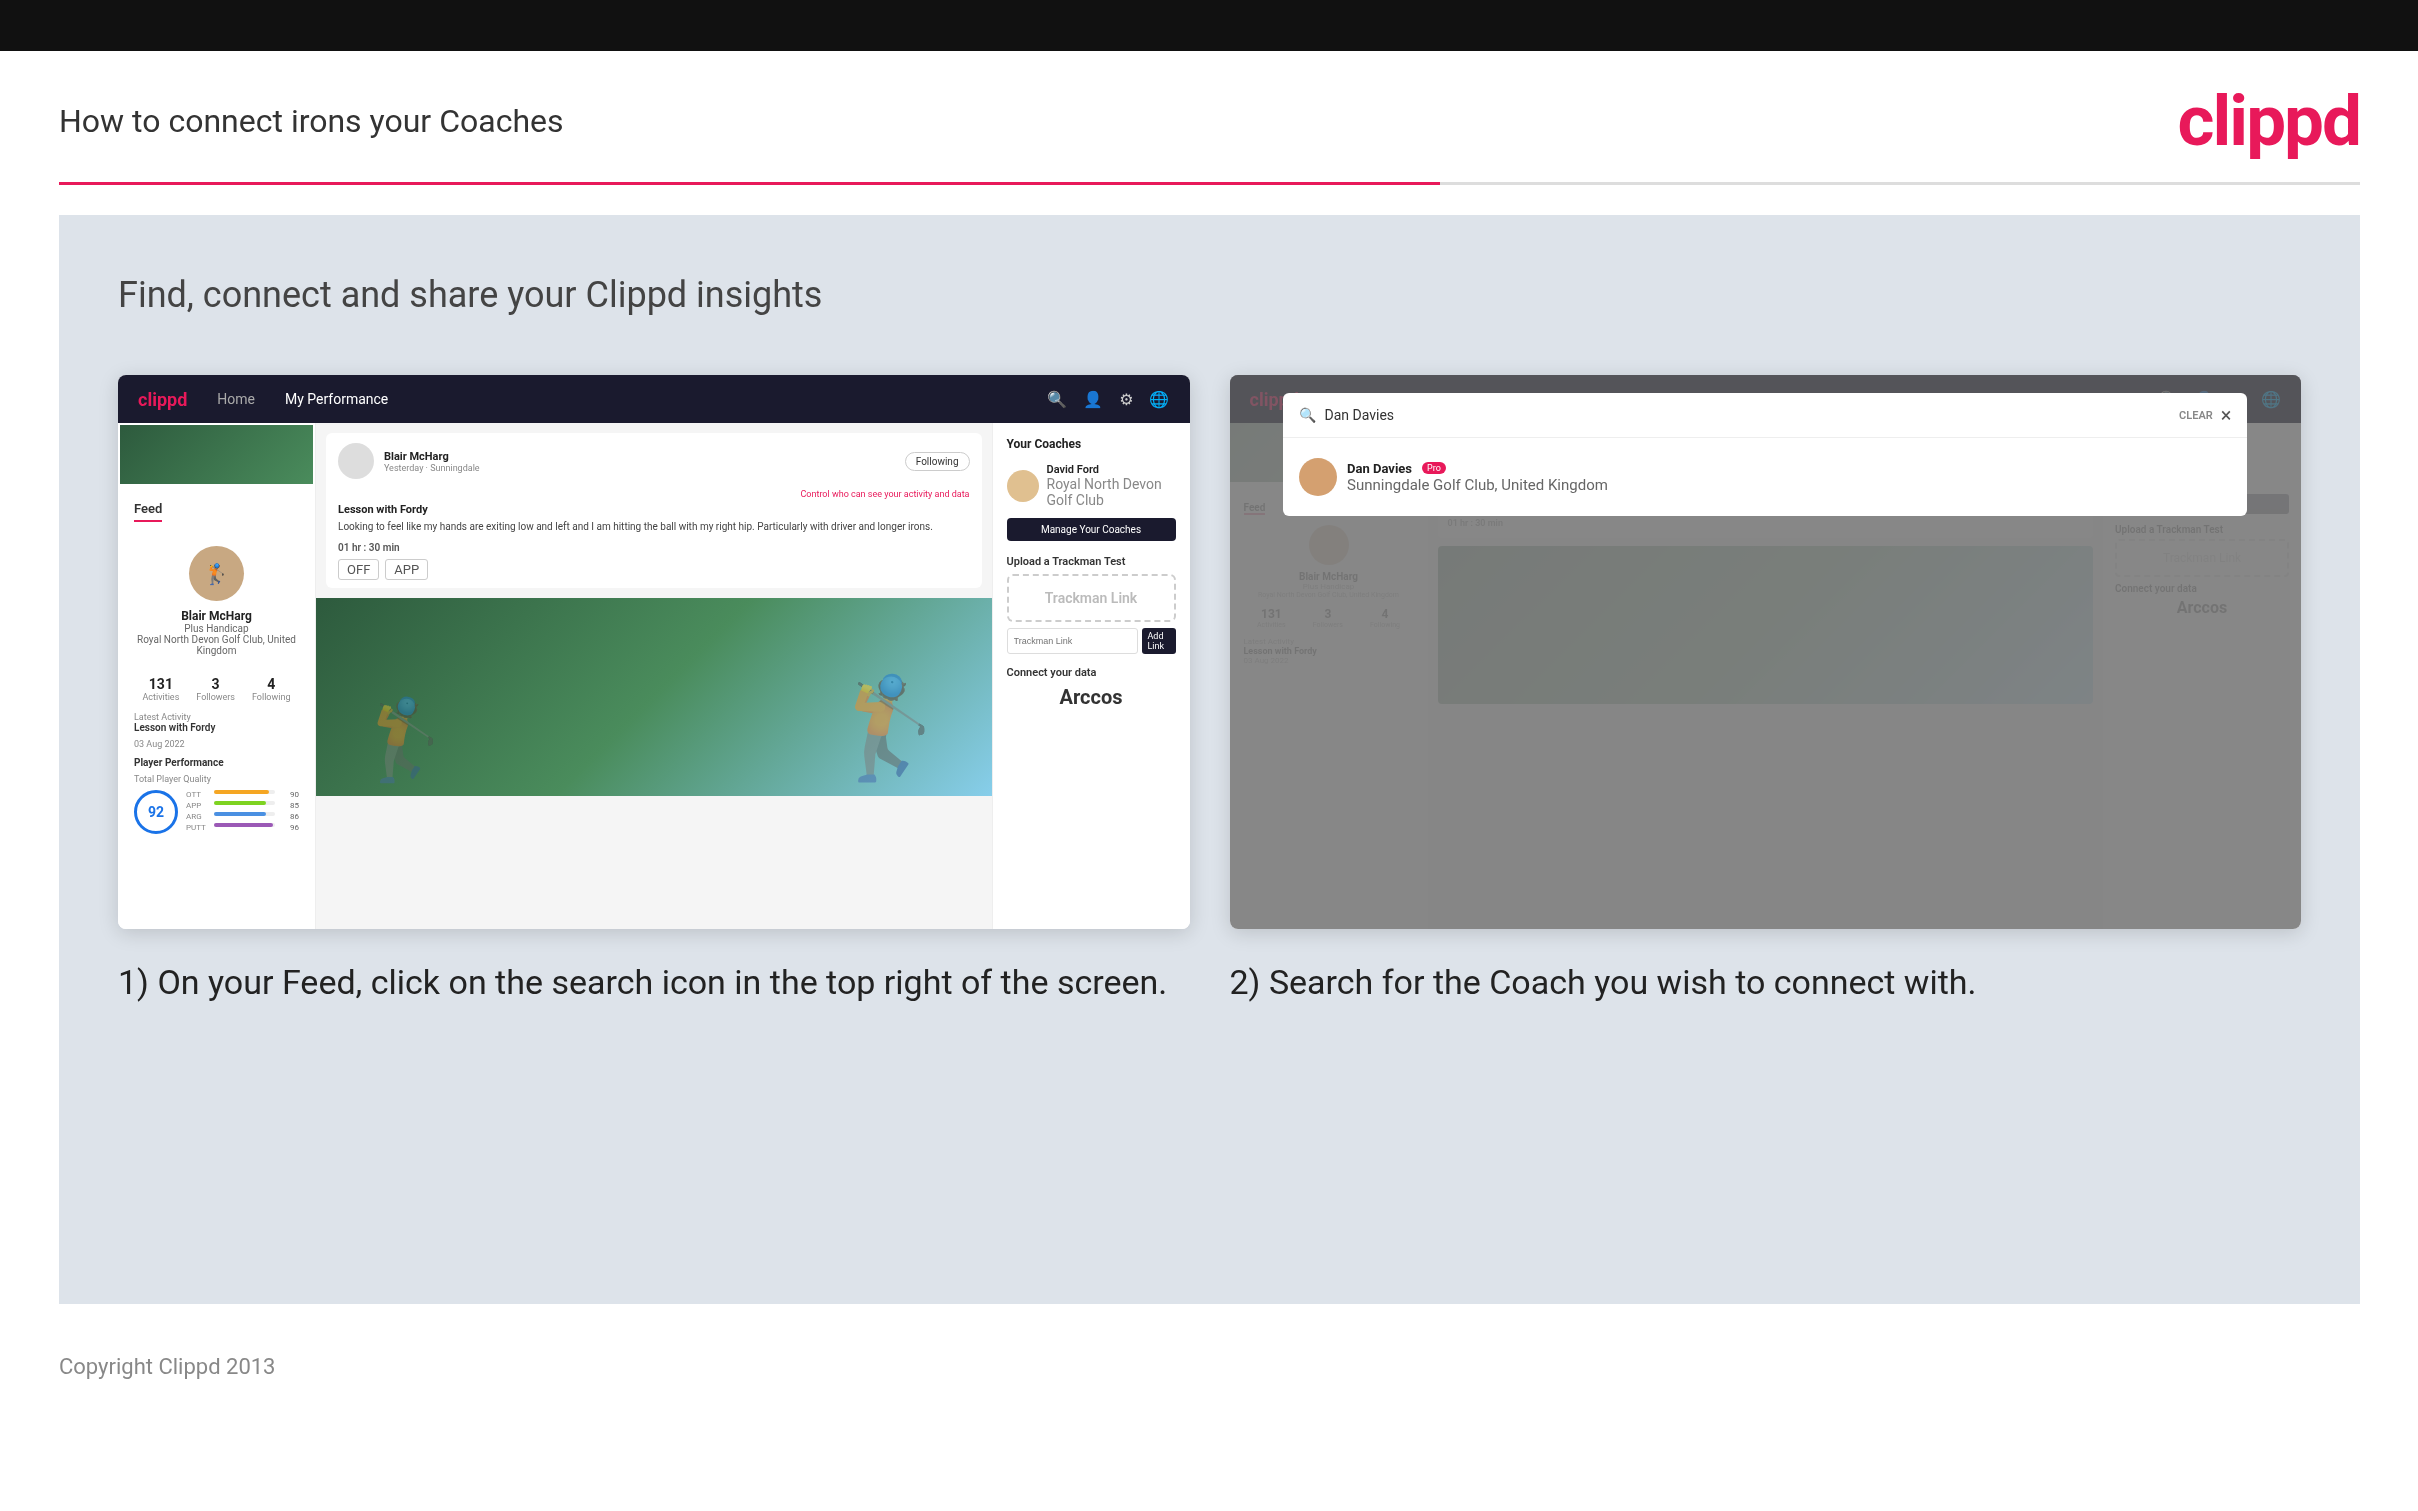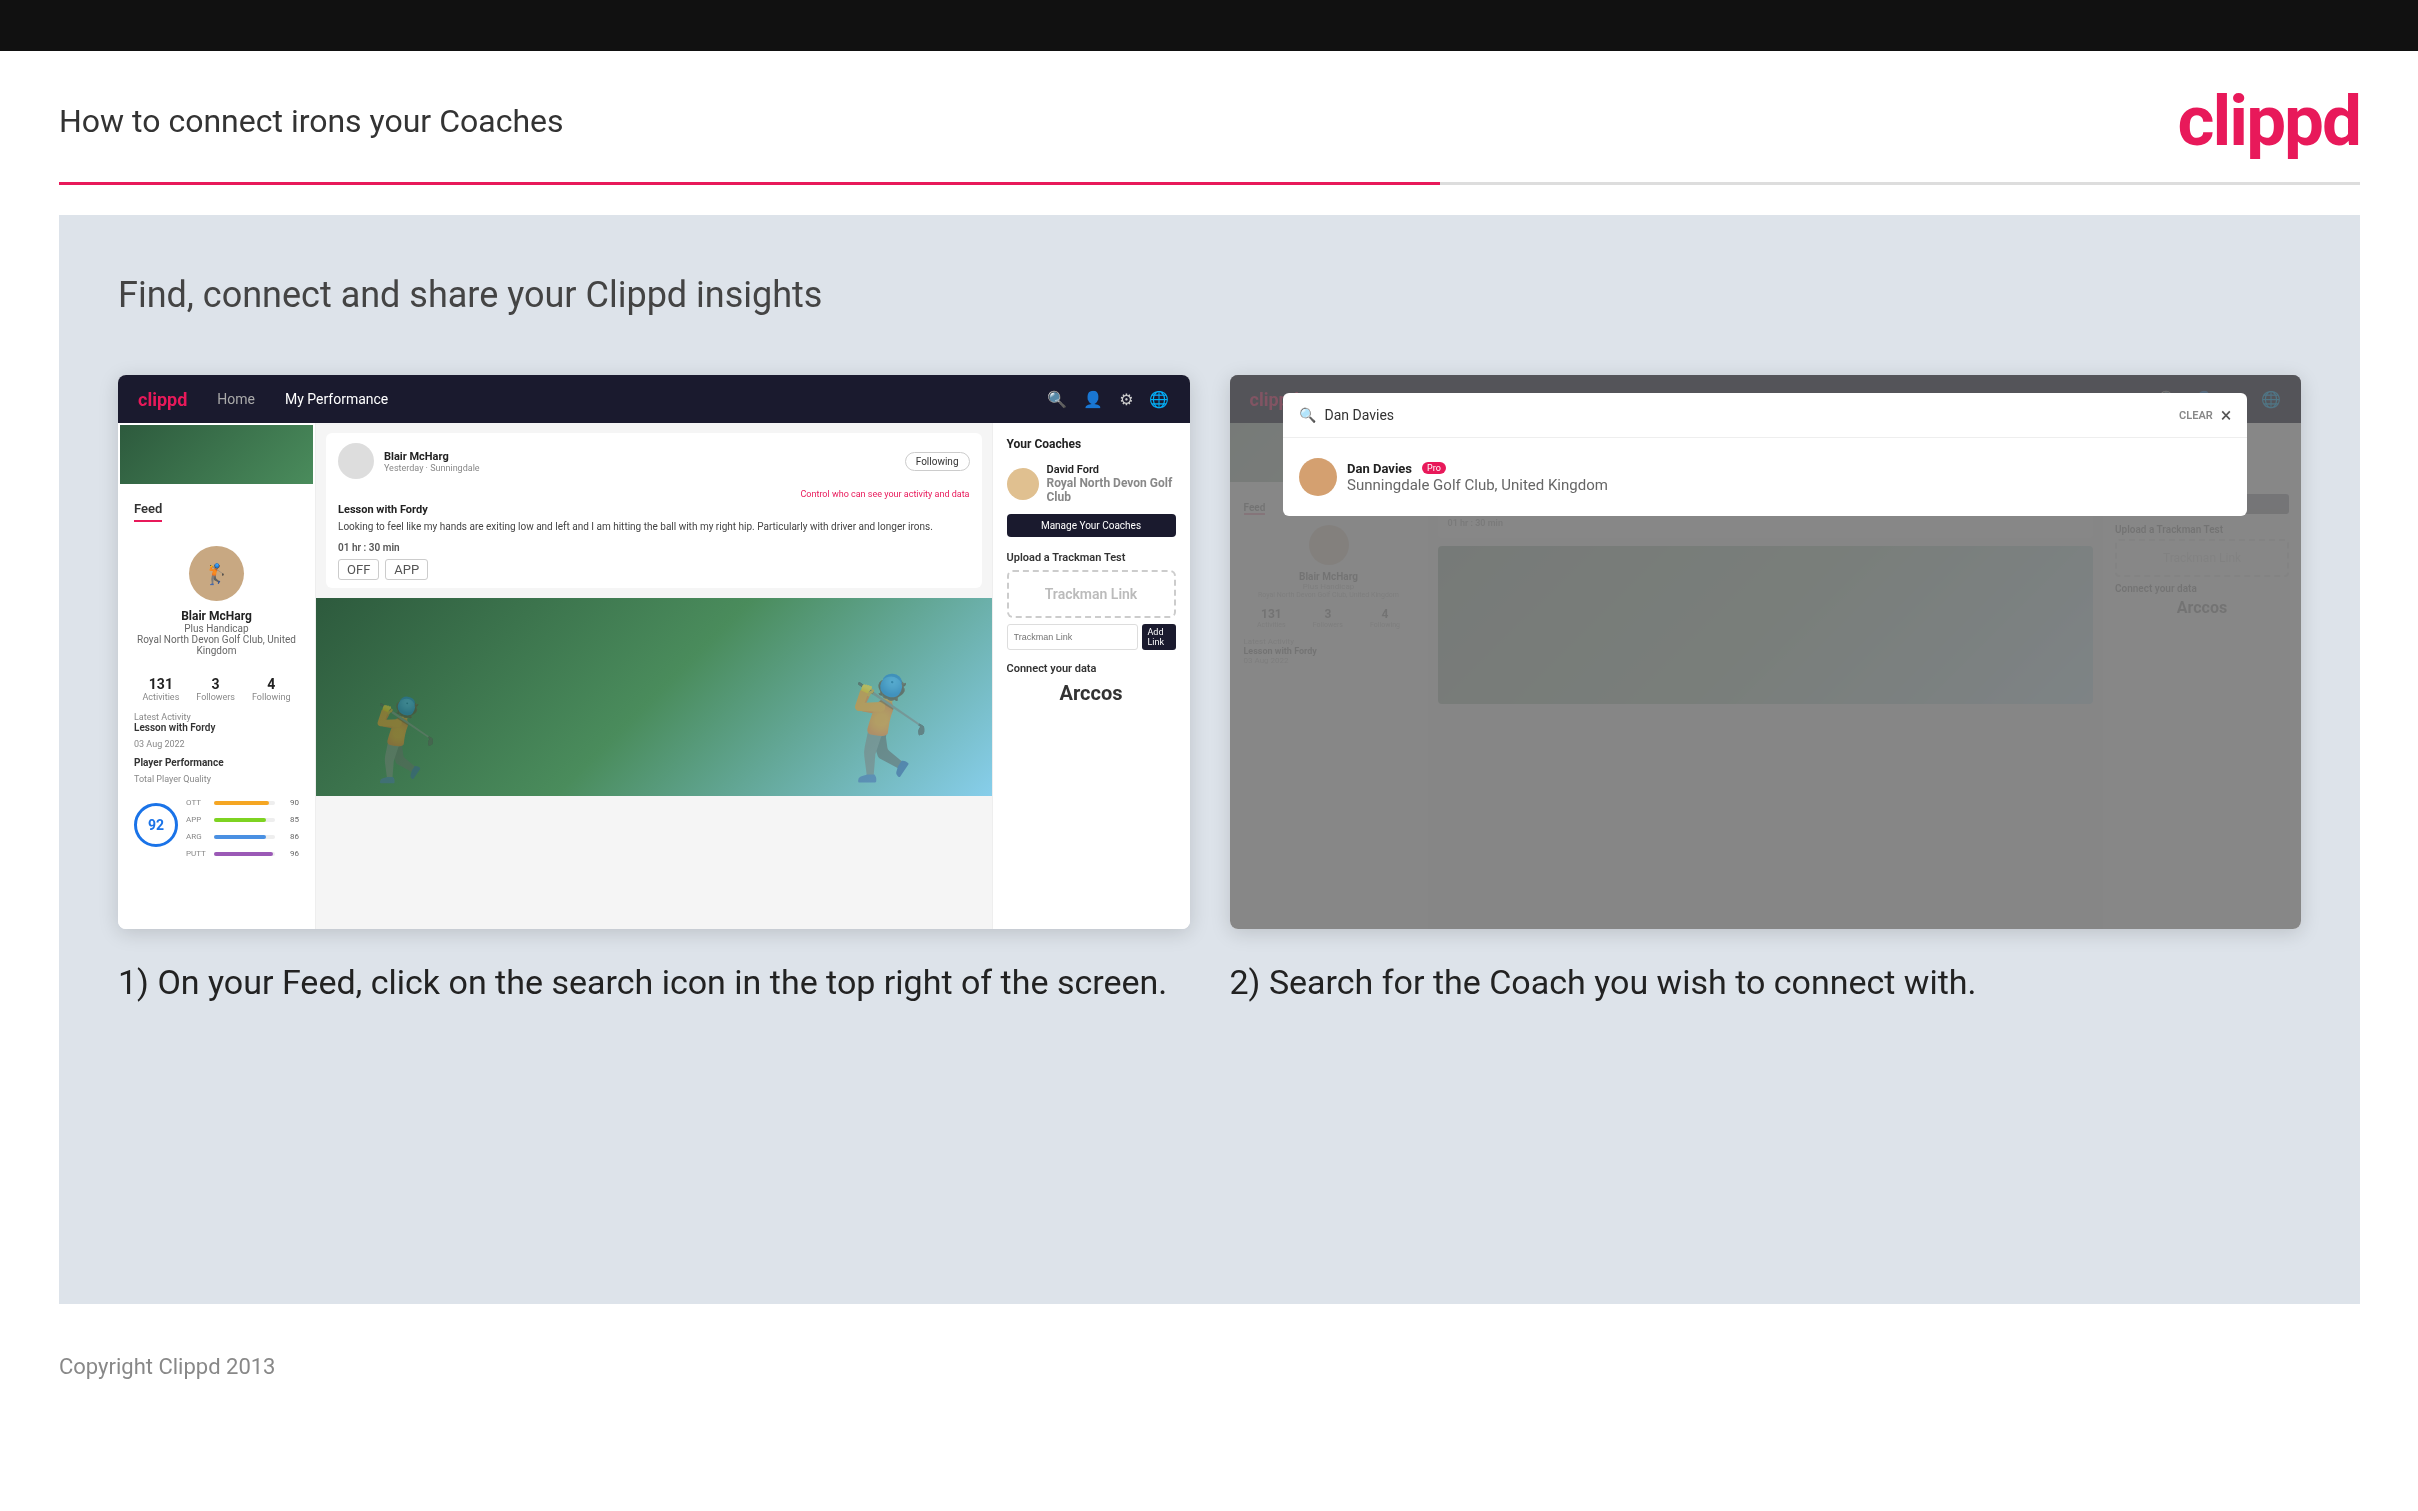--- a/index.html
+++ b/index.html
@@ -332,23 +332,22 @@
       flex-shrink: 0;
     }
 
     .coach-name {
       font-size: 11px;
       font-weight: 600;
       color: #222;
     }
 
     .coach-club {
-      font-size: 12px;
+      font-size: 14px;
       color: #888;
-      font-weight: bold;
     }
 
     .manage-btn {
       background: #1a1a2e;
       color: #fff;
       font-size: 10px;
       padding: 6px 12px;
       border-radius: 4px;
       text-align: center;
       margin-bottom: 14px;
@@ -452,24 +451,22 @@
       color: #1a73e8;
       flex-shrink: 0;
     }
 
     .perf-bars {
       flex: 1;
     }
 
     .perf-bar-row {
       display: flex;
-      align-items: center;
       gap: 4px;
       margin-bottom: 2px;
-      margin-top: 8px;
     }
 
     .perf-bar-label {
       font-size: 8px;
       color: #888;
       width: 24px;
     }
 
     .perf-bar-track {
       flex: 1;

